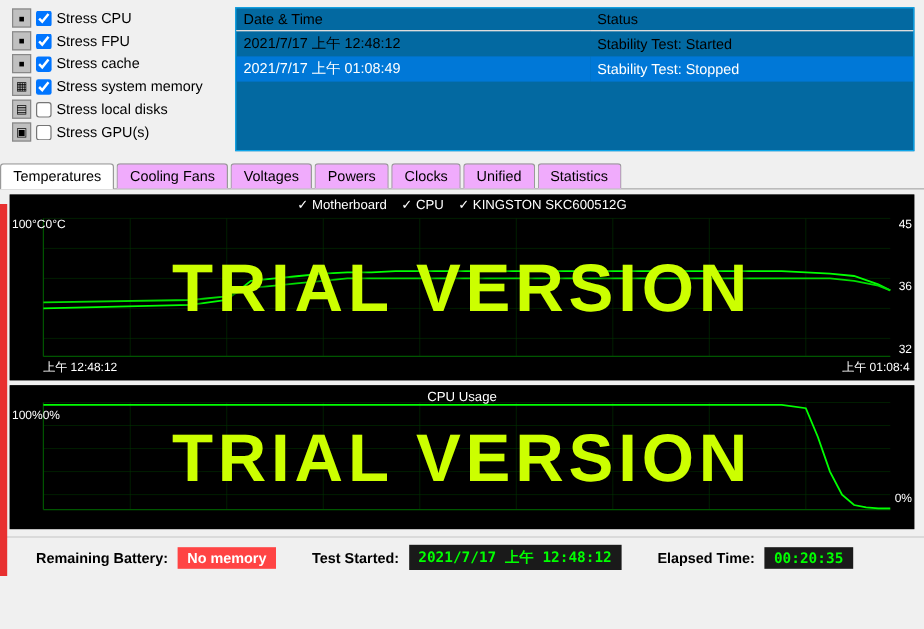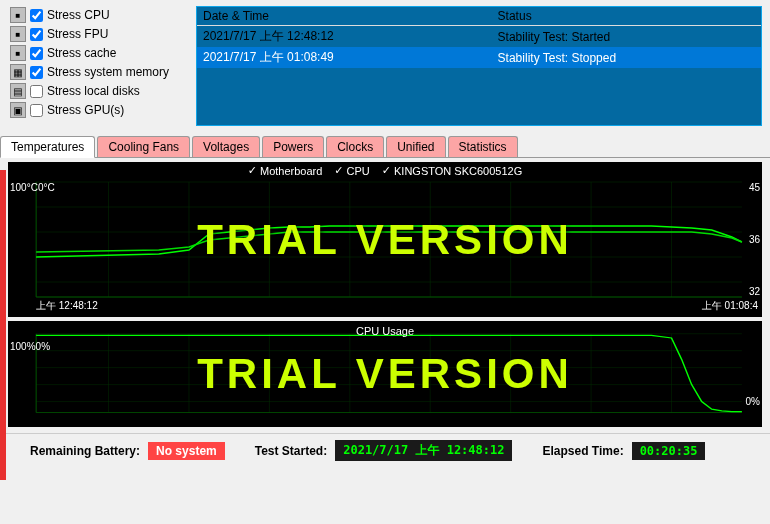--- a/index.html
+++ b/index.html
@@ -105,21 +105,21 @@
       background: #f0f0f0;
       padding: 4px 8px 0 0;
       border-bottom: 1px solid #999;
       gap: 2px;
     }
 
     .tab {
       padding: 3px 10px;
       border: 1px solid #999;
       border-bottom: none;
-      background: #fca5a5;
+      background: #f0abfc;
       cursor: pointer;
       font-size: 12px;
       border-radius: 3px 3px 0 0;
     }
 
     .tab.active {
       background: #fff;
       border-bottom: 1px solid #fff;
       margin-bottom: -1px;
       z-index: 1;
@@ -139,21 +139,21 @@
       background: #000;
       position: relative;
       overflow: hidden;
     }
 
     .temp-chart {
       height: 155px;
     }
 
     .usage-chart {
-      height: 106px;
+      height: 120px;
     }
 
     .chart-title {
       text-align: center;
       color: #fff;
       font-size: 11px;
       padding: 2px 0;
       position: absolute;
       top: 2px;
       left: 0;
@@ -223,21 +223,21 @@
       color: #fff;
       font-size: 10px;
       margin-top: 48px;
     }
 
     .trial-overlay {
       position: absolute;
       top: 50%;
       left: 50%;
       transform: translate(-50%, -50%);
-      font-size: 42px;
+      font-size: 56px;
       font-weight: bold;
       color: #ccff00;
       letter-spacing: 4px;
       pointer-events: none;
       text-shadow: 2px 2px 4px rgba(0,0,0,0.5);
       white-space: nowrap;
     }
 
     
     .grid-svg {
@@ -462,18 +462,18 @@
     <div class="y-axis-right">
       <span style="margin-top:auto;">0%</span>
     </div>
 
     <div class="trial-overlay">TRIAL VERSION</div>
   </div>
 </div>
 
 <div class="status-bar">
   <span class="status-label">Remaining Battery:</span>
-  <span class="status-badge badge-red">No system</span>
+  <span class="status-badge badge-red">No memory</span>
   <span class="status-label">Test Started:</span>
   <span class="status-badge badge-dark">2021/7/17 上午 12:48:12</span>
   <span class="status-label">Elapsed Time:</span>
   <span class="status-badge badge-dark">00:20:35</span>
 </div>
 
 </body></html>

